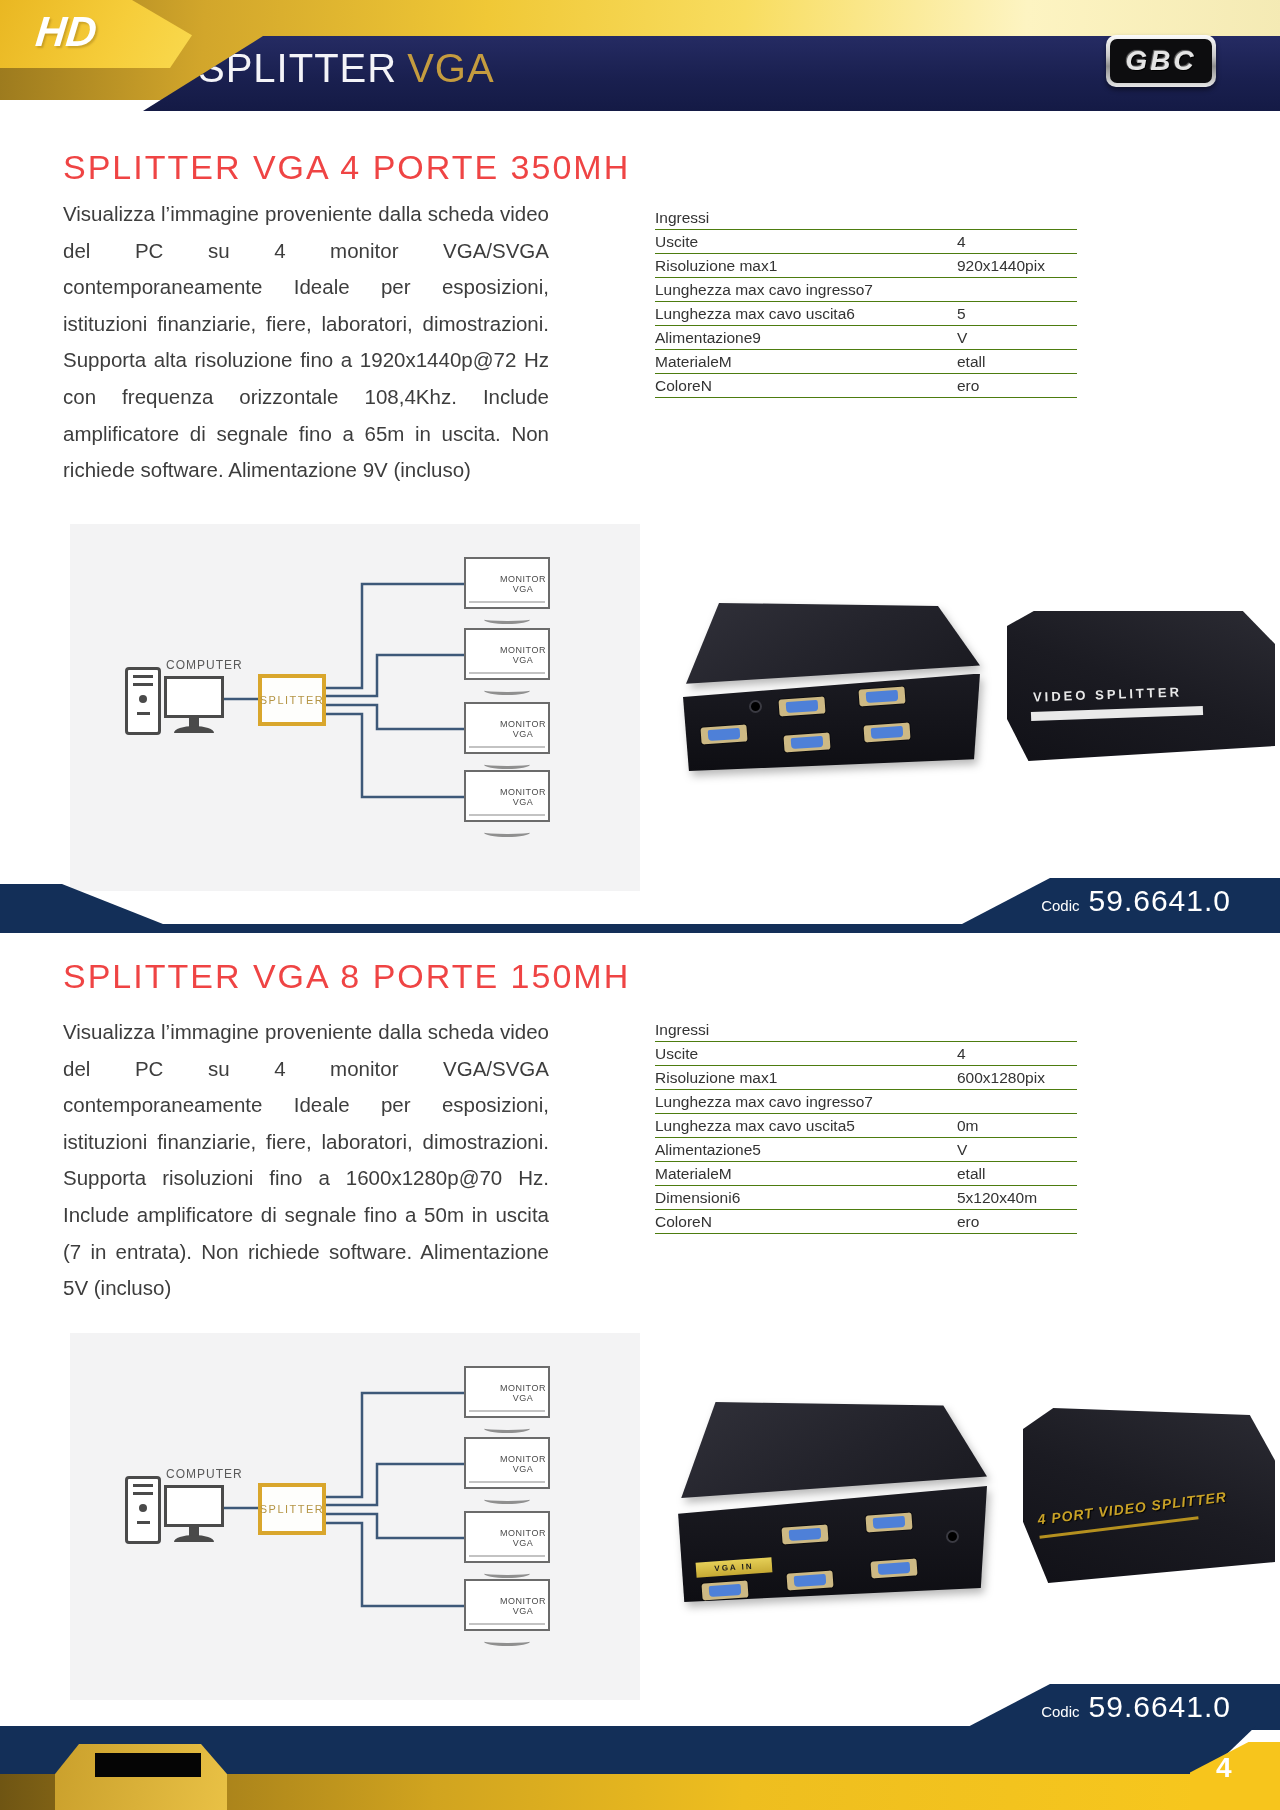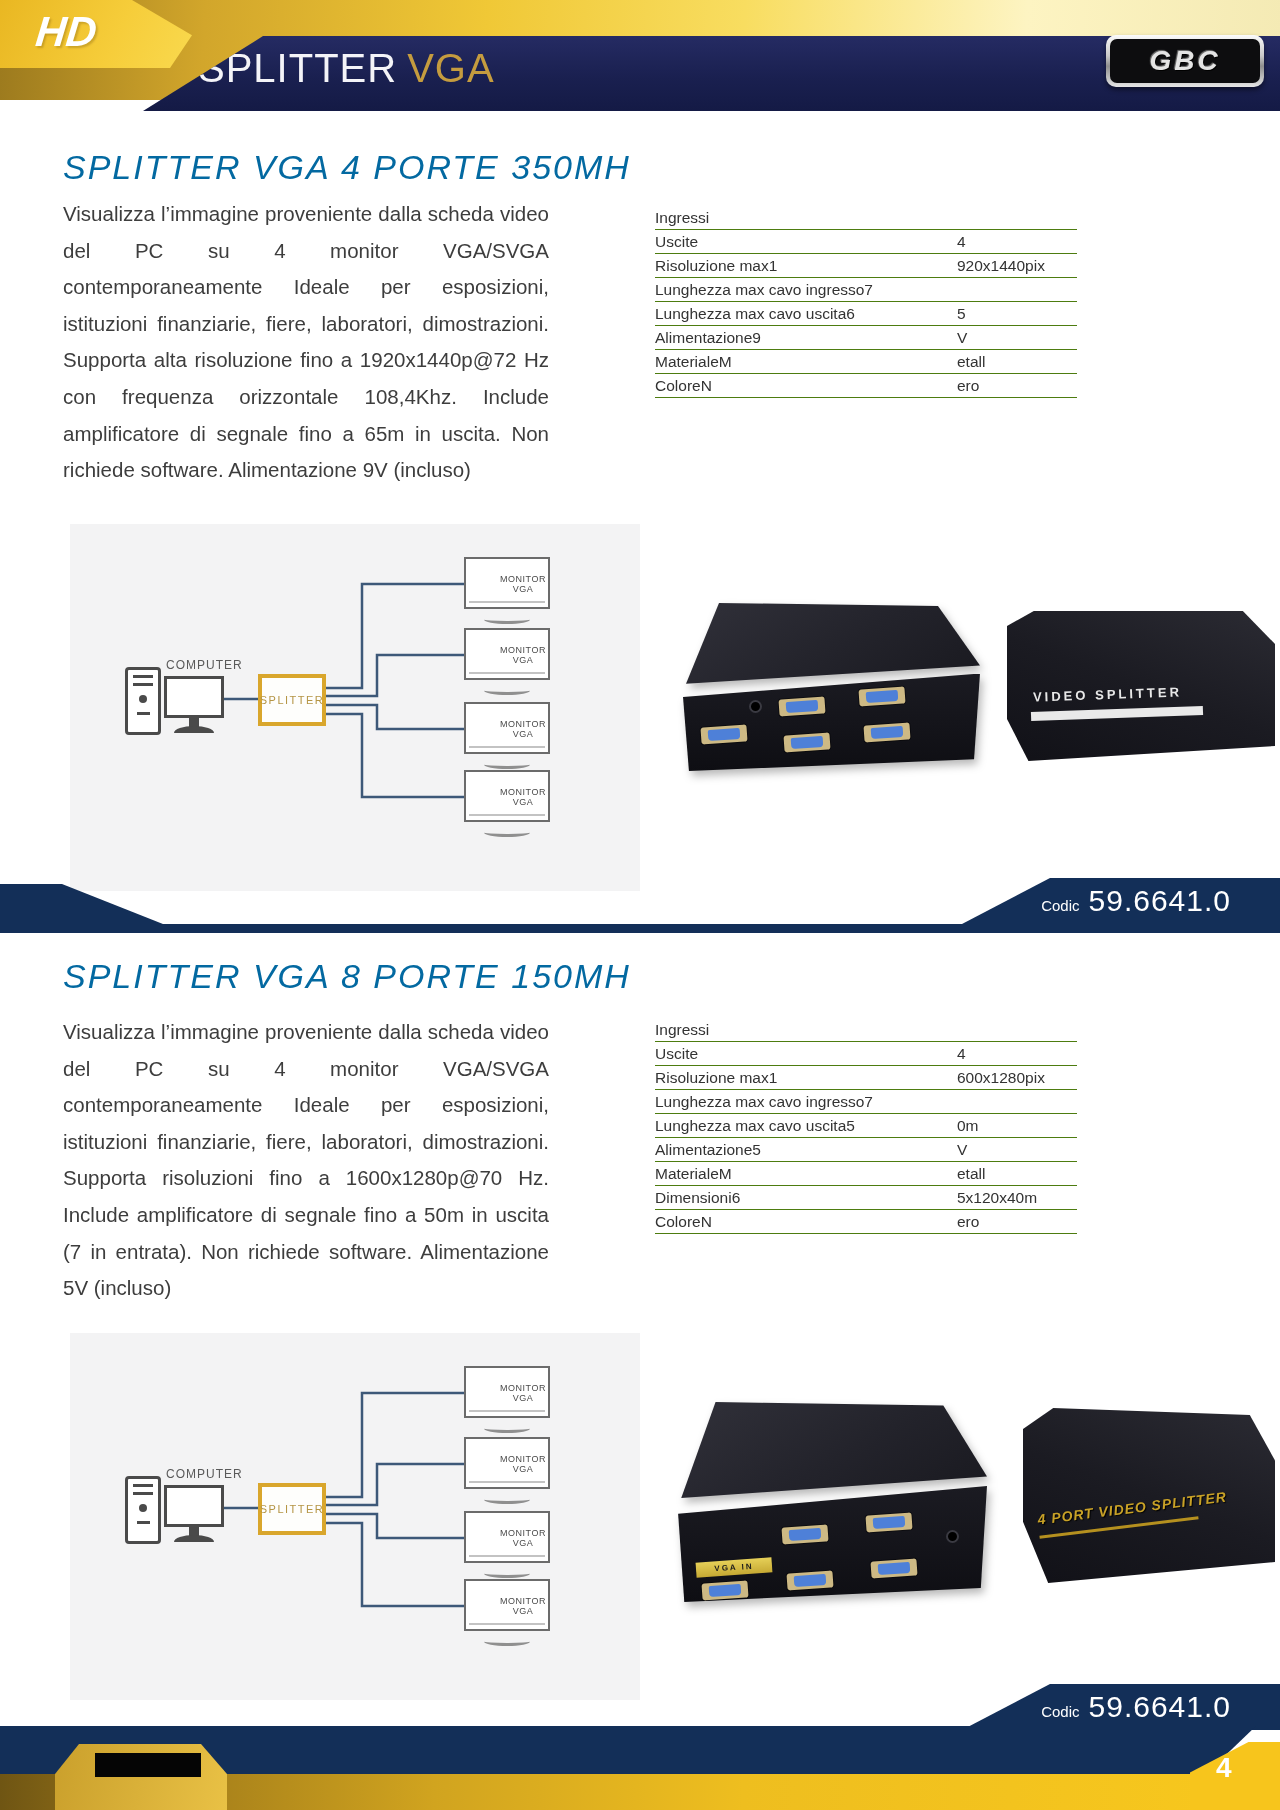--- a/index.html
+++ b/index.html
@@ -16,29 +16,29 @@
     background:linear-gradient(180deg,#252b63 0%,#1a2050 55%,#141a45 100%);
     clip-path:polygon(215px 0,100% 0,100% 100%,95px 100%);margin-left:48px; }
   .hdr-title { position:absolute; left:150px; top:10px; font-size:40px; letter-spacing:1px; white-space:nowrap; }
   .hdr-title .t-main { color:#f4f4f8; }
   .hdr-title .t-accent { color:#c59c3f; margin-left:10px; }
   .hd-tab { left:0; top:0; width:192px; height:68px;
     background:linear-gradient(115deg,#e9b722 0%,#f6cd3a 60%,#f9d94e 100%);
     clip-path:polygon(0 0,132px 0,192px 52%,170px 100%,0 100%); }
   .hd-text { position:absolute; left:36px; top:8px; font-size:42px; font-weight:bold; font-style:italic; color:#ffffff;
     text-shadow:2px 2px 2px rgba(90,60,0,.25); transform:skewX(-6deg); }
-  .gbc { left:1106px; top:35px; width:158px; height:52px; border-radius:10px; padding:4px;
+  .gbc { left:1106px; top:35px; width:110px; height:52px; border-radius:10px; padding:4px;
     background:linear-gradient(180deg,#fbfbfb 0%,#c9c9c9 40%,#8e8e8e 60%,#e6e6e6 100%);
     box-shadow:0 3px 5px rgba(0,0,0,.45); }
   .gbc-inner { width:100%; height:100%; background:#0d0d0f; border-radius:7px; display:flex; align-items:center; justify-content:center; }
   .gbc-text { font-size:28px; font-weight:bold; font-style:italic; letter-spacing:3px; color:#e4e4e4;
     text-shadow:1px 1px 0 #000,-1px -1px 1px #777; }
 
   
-  .sec-title { font-size:34px; letter-spacing:2px; color:#0369a1; white-space:nowrap;font-style:italic; }
+  .sec-title { font-size:34px; letter-spacing:2px; color:#ef4444; white-space:nowrap; }
   .sec-desc { width:486px; font-size:20.5px; line-height:36.6px; color:#3d3d3d; text-align:justify; }
 
   
   .spec-table { width:422px; }
   .spec-row { position:relative; height:24px; line-height:23px; border-bottom:1px solid #4d7c0f; }
   .spec-label { font-size:15.5px; color:#333; }
   .spec-value { position:absolute; left:302px; top:0; font-size:15.5px; color:#333; }
 
   
   .code-badge { width:318px; height:46px; background:#132f58; color:#fff;

